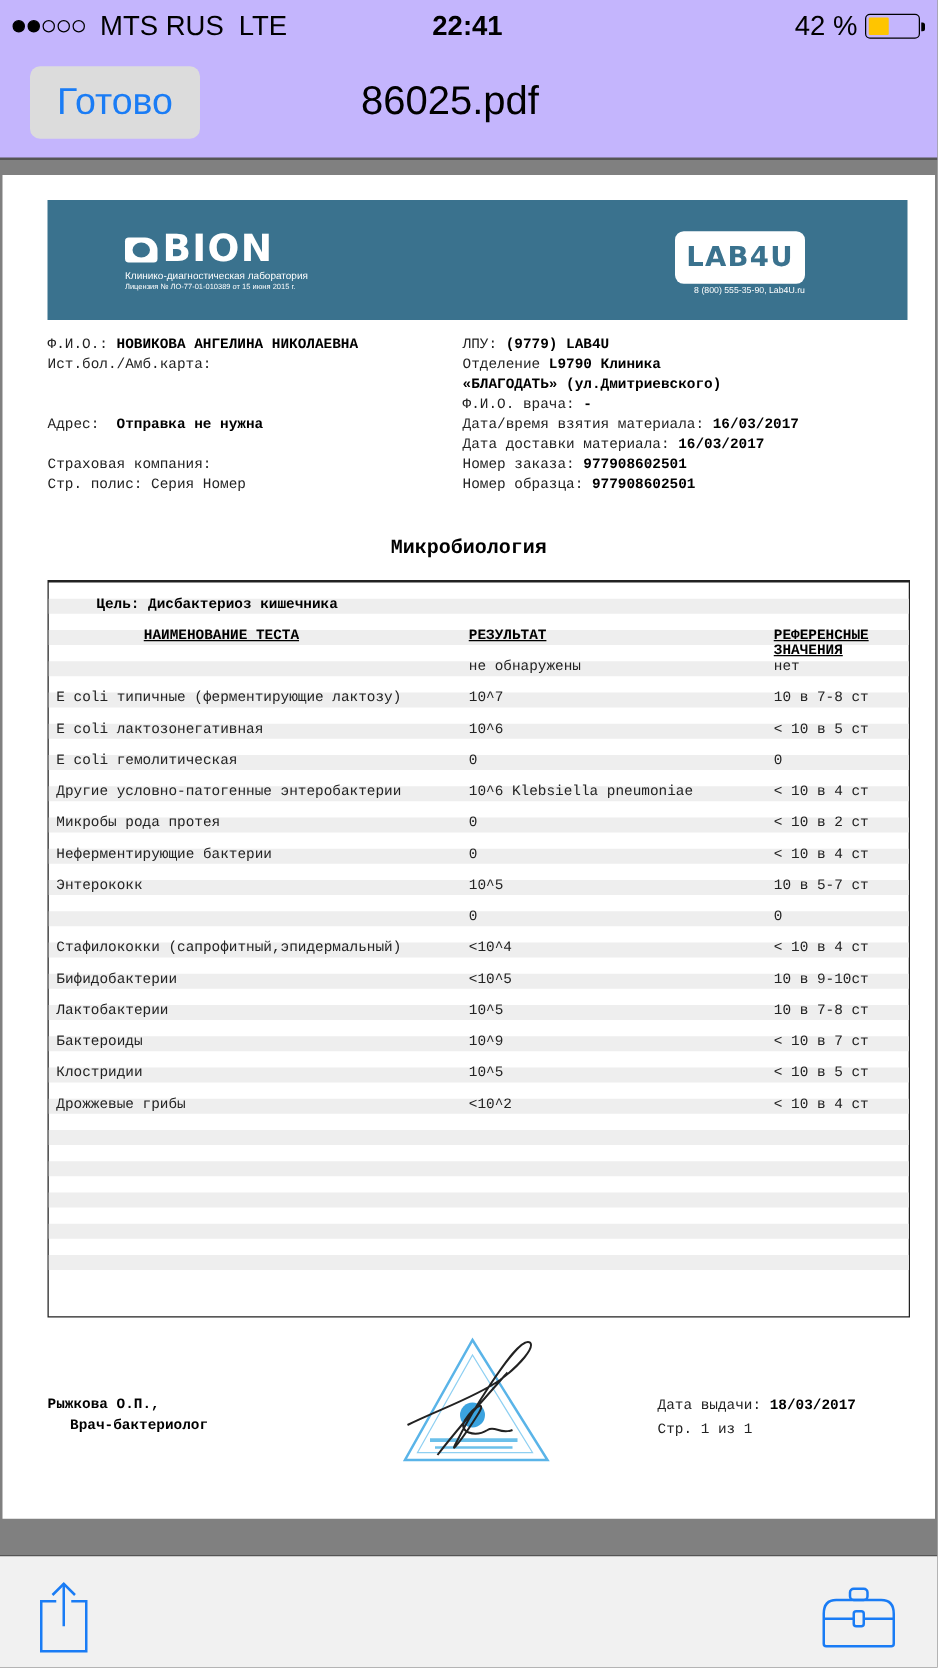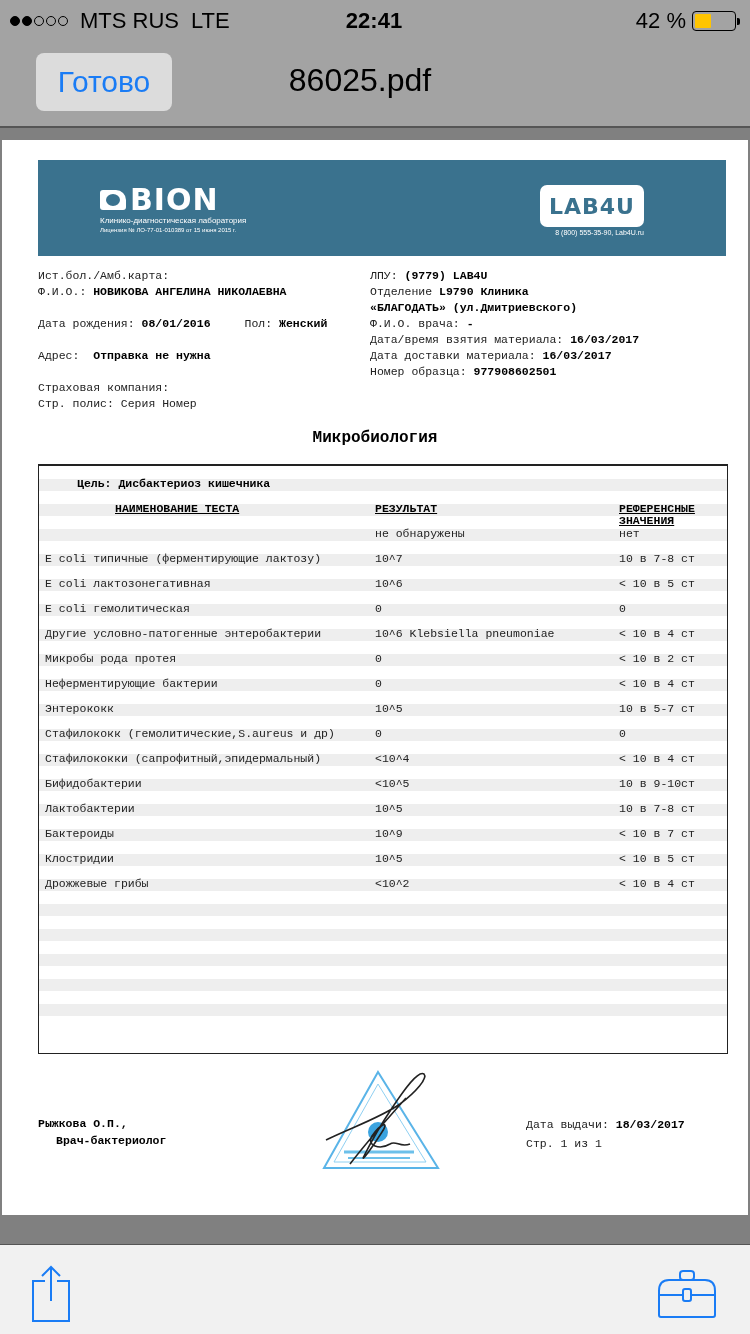--- a/index.html
+++ b/index.html
@@ -1,32 +1,32 @@
 <!DOCTYPE html>
 <html><head>
   <meta charset="utf-8">
   <style>
     * { box-sizing: border-box; margin: 0; padding: 0; }
     html, body { width: 750px; height: 1334px; overflow: hidden; background: #808080; }
     body { position: relative; font-family: "Liberation Sans", sans-serif; }
 
     
-    .topbar { position: absolute; left: 0; top: 0; width: 750px; height: 128px; background: #a3a3a3; border-bottom: 2px solid #555; }
+    .topbar { position: absolute; left: 0; top: 0; width: 750px; height: 128px; background: #c4b5fd; border-bottom: 2px solid #555; }
     .status { position: absolute; left: 0; top: 0; width: 750px; height: 40px; font-size: 22px; color: #000; }
     .status .carrier { position: absolute; left: 10px; top: 8px; display: flex; align-items: center; gap: 12px; }
     .dots { display: flex; gap: 2px; align-items: center; }
     .dot { width: 10px; height: 10px; border-radius: 50%; border: 1px solid #000; }
     .dot.on { background: #000; }
     .status .time { position: absolute; left: 0; width: 748px; top: 8px; text-align: center; font-weight: bold; }
     .status .battery { position: absolute; right: 14px; top: 8px; display: flex; align-items: center; gap: 6px; }
     .batt-shell { width: 44px; height: 20px; border: 1.5px solid #000; border-radius: 4px; position: relative; padding: 2px; }
     .batt-fill { height: 100%; background: #ffc500; border-radius: 1px; }
     .batt-tip { position: absolute; right: -5px; top: 6px; width: 3px; height: 7px; background: #000; border-radius: 0 2px 2px 0; }
 
-    .done-btn { position: absolute; left: 36px; top: 53px; width: 136px; height: 58px; background: #dcdcdc; border-radius: 8px; color: #1a7cf5; font-size: 30px; display: flex; align-items: center; justify-content: center; }
+    .done-btn { position: absolute; left: 24px; top: 53px; width: 136px; height: 58px; background: #dcdcdc; border-radius: 8px; color: #1a7cf5; font-size: 30px; display: flex; align-items: center; justify-content: center; }
     .doc-title { position: absolute; left: 200px; top: 62px; width: 320px; font-size: 32px; color: #000; text-align: center; }
 
     
     .page { position: absolute; left: 2px; top: 140px; width: 746px; height: 1075px; background: #fff; }
 
     .banner { position: absolute; left: 36px; top: 20px; width: 688px; height: 96px; background: #3a728e; }
     .bion { position: absolute; left: 62px; top: 26px; color: #fff; }
     .bion-logo { display: flex; align-items: center; gap: 4px; }
     .bion-mark { width: 26px; height: 20px; background: #fff; border-radius: 3px 10px 3px 3px; position: relative; }
     .bion-mark::after { content: ""; position: absolute; left: 6px; top: 4px; width: 14px; height: 12px; border-radius: 50%; background: #3a728e; }
@@ -105,38 +105,38 @@
         <span class="bion-word">BION</span>
       </div>
       <div class="bion-sub">Клинико-диагностическая лаборатория</div>
       <div class="bion-lic">Лицензия № ЛО-77-01-010389 от 15 июня 2015 г.</div>
     </div>
     <div class="lab4u">LAB4U</div>
     <div class="lab4u-contact">8 (800) 555-35-90, Lab4U.ru</div>
   </div>
 
   <div class="info-left mono">
+    <div class="line"><span>Ф.И.О.:</span> <b>НОВИКОВА АНГЕЛИНА НИКОЛАЕВНА</b></div>
     <div class="line"><span>Ист.бол./Амб.карта:</span></div>
-    <div class="line"><span>Ф.И.О.:</span> <b>НОВИКОВА АНГЕЛИНА НИКОЛАЕВНА</b></div>
     <div class="gap"></div>
-    <div class="line"><span>Дата рождения:</span> <b>08/01/2016</b><span style="display:inline-block;width:34px"></span><span>Пол:</span> <b>Женский</b></div>
     <div class="gap"></div>
     <div class="line"><span>Адрес:</span>&nbsp; <b>Отправка не нужна</b></div>
     <div class="gap"></div>
     <div class="line">Страховая компания:</div>
     <div class="line">Стр. полис: Серия  Номер</div>
   </div>
 
   <div class="info-right mono">
     <div class="line"><span>ЛПУ:</span> <b>(9779) LAB4U</b></div>
     <div class="line"><span>Отделение</span> <b>L9790 Клиника</b></div>
     <div class="line"><b>«БЛАГОДАТЬ» (ул.Дмитриевского)</b></div>
     <div class="line"><span>Ф.И.О. врача:</span> <b>-</b></div>
     <div class="line"><span>Дата/время взятия материала:</span> <b>16/03/2017</b></div>
     <div class="line"><span>Дата доставки материала:</span> <b>16/03/2017</b></div>
+    <div class="line"><span>Номер заказа:</span> <b>977908602501</b></div>
     <div class="line"><span>Номер образца:</span> <b>977908602501</b></div>
   </div>
 
   <div class="section-title">Микробиология</div>
 
   <div class="table-frame mono" id="table">
     <div class="trow"></div>
     <div class="trow shade">
         <span class="c1 goal">Цель: Дисбактериоз кишечника</span>
       </div>
@@ -191,21 +191,20 @@
           <span class="c3">&lt; 10 в 4 ст</span>
         </div>
         <div class="trow"></div>
         <div class="trow shade">
           <span class="c1">Энтерококк</span>
           <span class="c2">10^5</span>
           <span class="c3">10 в 5-7 ст</span>
         </div>
         <div class="trow"></div>
         <div class="trow shade">
-          <span class="c1">Стафилококк (гемолитические,S.aureus и др)</span>
           <span class="c2">0</span>
           <span class="c3">0</span>
         </div>
         <div class="trow"></div>
         <div class="trow shade">
           <span class="c1">Стафилококки (сапрофитный,эпидермальный)</span>
           <span class="c2">&lt;10^4</span>
           <span class="c3">&lt; 10 в 4 ст</span>
         </div>
         <div class="trow"></div>

